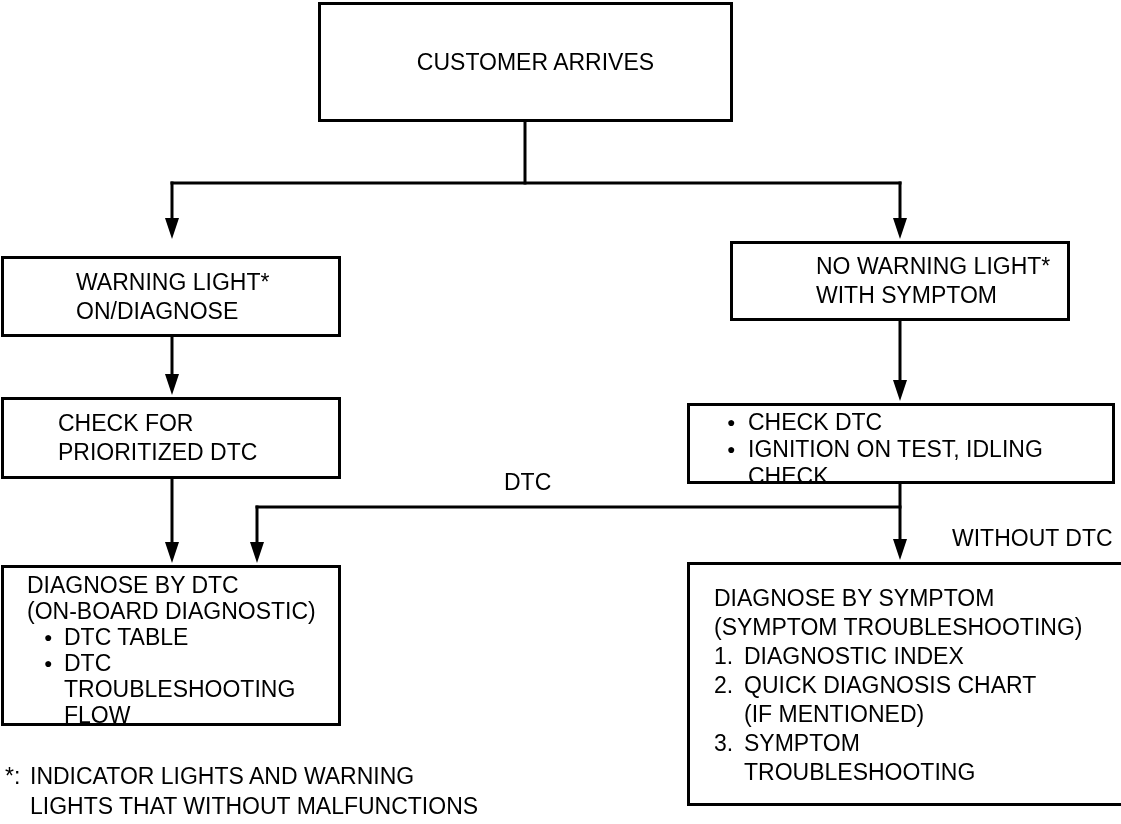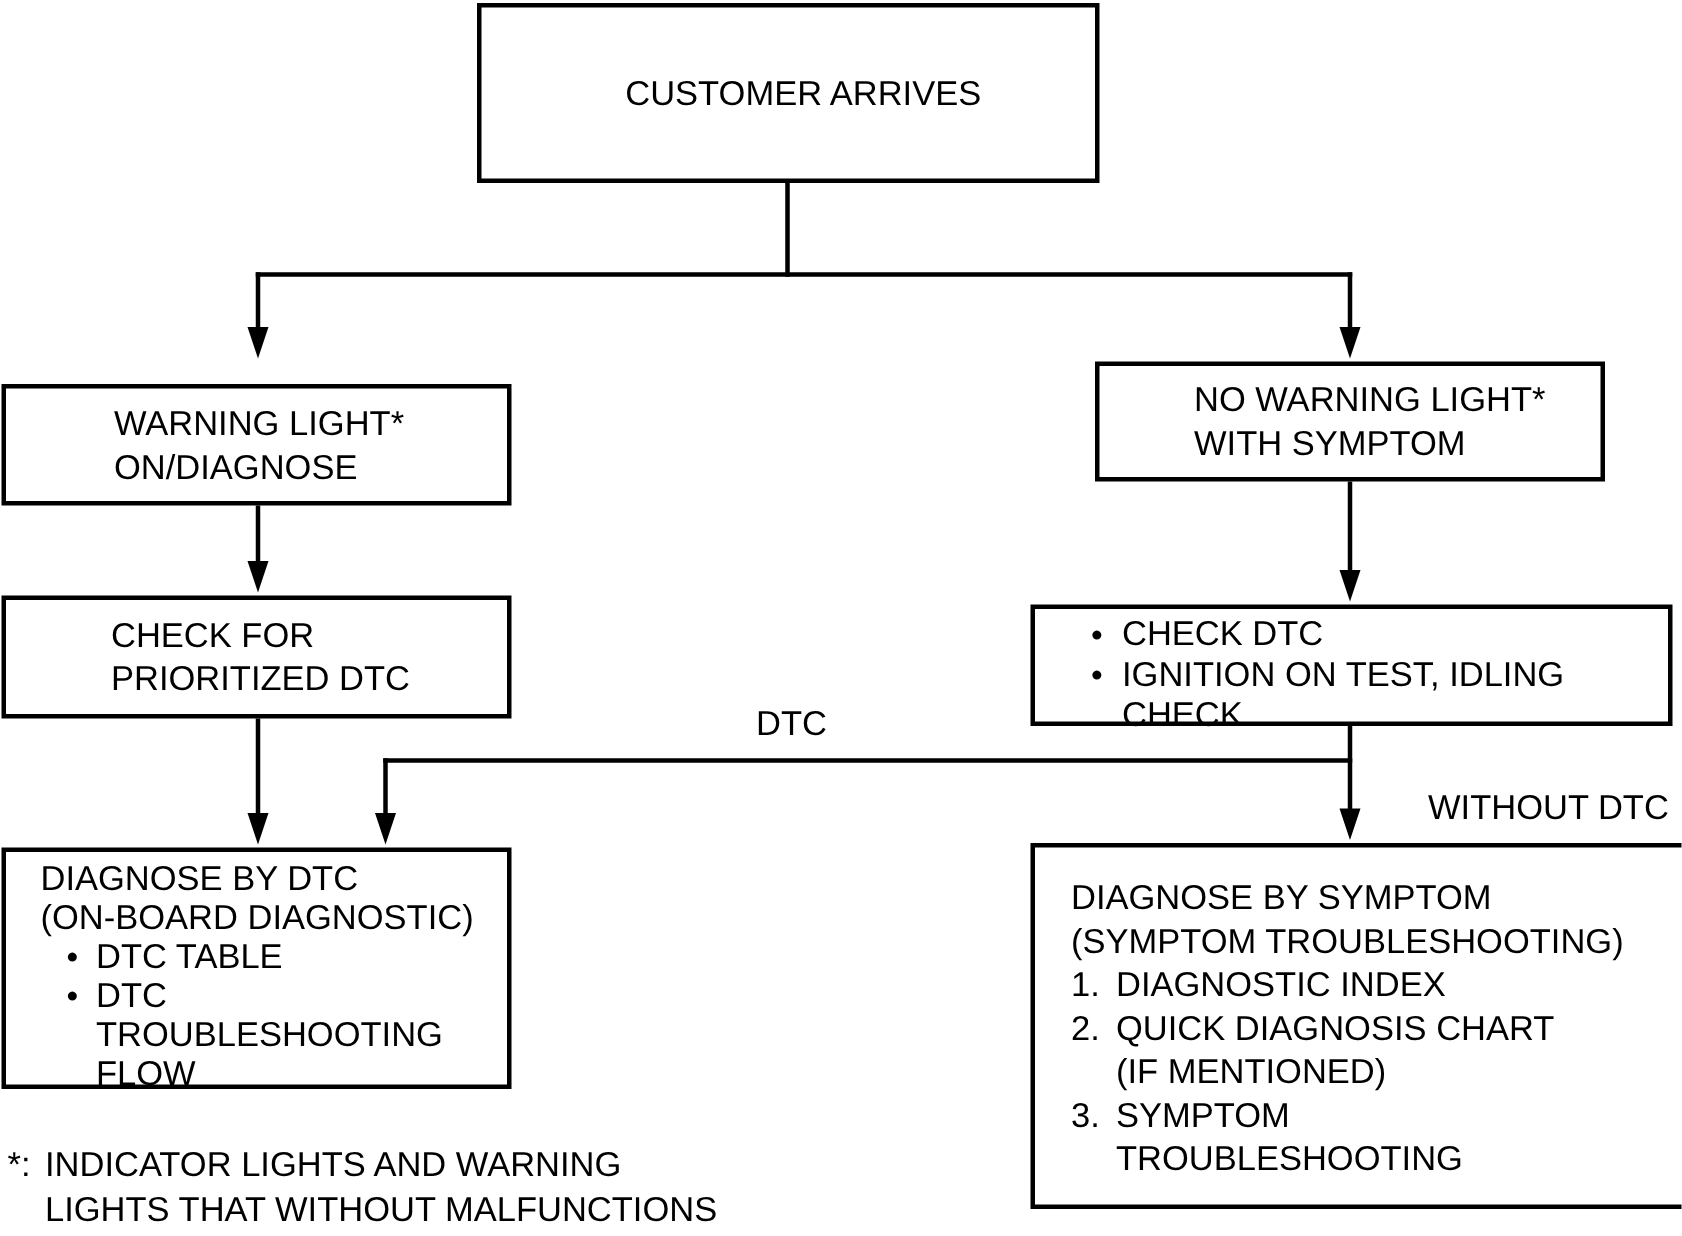--- a/index.html
+++ b/index.html
@@ -15,22 +15,22 @@
   .box {
     position:absolute; border:3px solid var(--ink); background:var(--bg);
   }
   .ln { white-space:nowrap; }
   .center-txt { display:flex; align-items:center; justify-content:center; text-align:center;padding-left:20px; }
   .vcenter { display:flex; flex-direction:column; justify-content:center; }
 
   
   .n-customer   { left:318px; top:2px;   width:415px; height:120px; }
   .n-warning    { left:1px;   top:256px; width:340px; height:81px; padding-left:72px; }
-  .n-nowarning  { left:730px; top:241px; width:340px; height:80px; padding-left:63px; }
-  .n-checkprio  { left:1px;   top:397px; width:340px; height:82px; padding-left:70px; }
+  .n-nowarning  { left:730px; top:241px; width:340px; height:80px; padding-left:83px; }
+  .n-checkprio  { left:1px;   top:397px; width:340px; height:82px; padding-left:54px; }
   .n-checkdtc   { left:687px; top:403px; width:428px; height:81px; padding:3px 6px 0 37px; line-height:27px; }
   .n-diagdtc    { left:1px;   top:565px; width:340px; height:161px; padding:4px 4px 0 23px; line-height:26px; }
   .n-diagsym    { left:687px; top:562px; width:500px; height:244px; padding:19px 6px 0 24px; }
 
   
   .li { display:flex; align-items:flex-start; }
   .bullet { flex:0 0 21px; font-size:14px; line-height:inherit; }
   .n-diagdtc .li { margin-left:17px; }
   .n-diagdtc .bullet { flex-basis:20px; }
   .num { flex:0 0 30px; }

